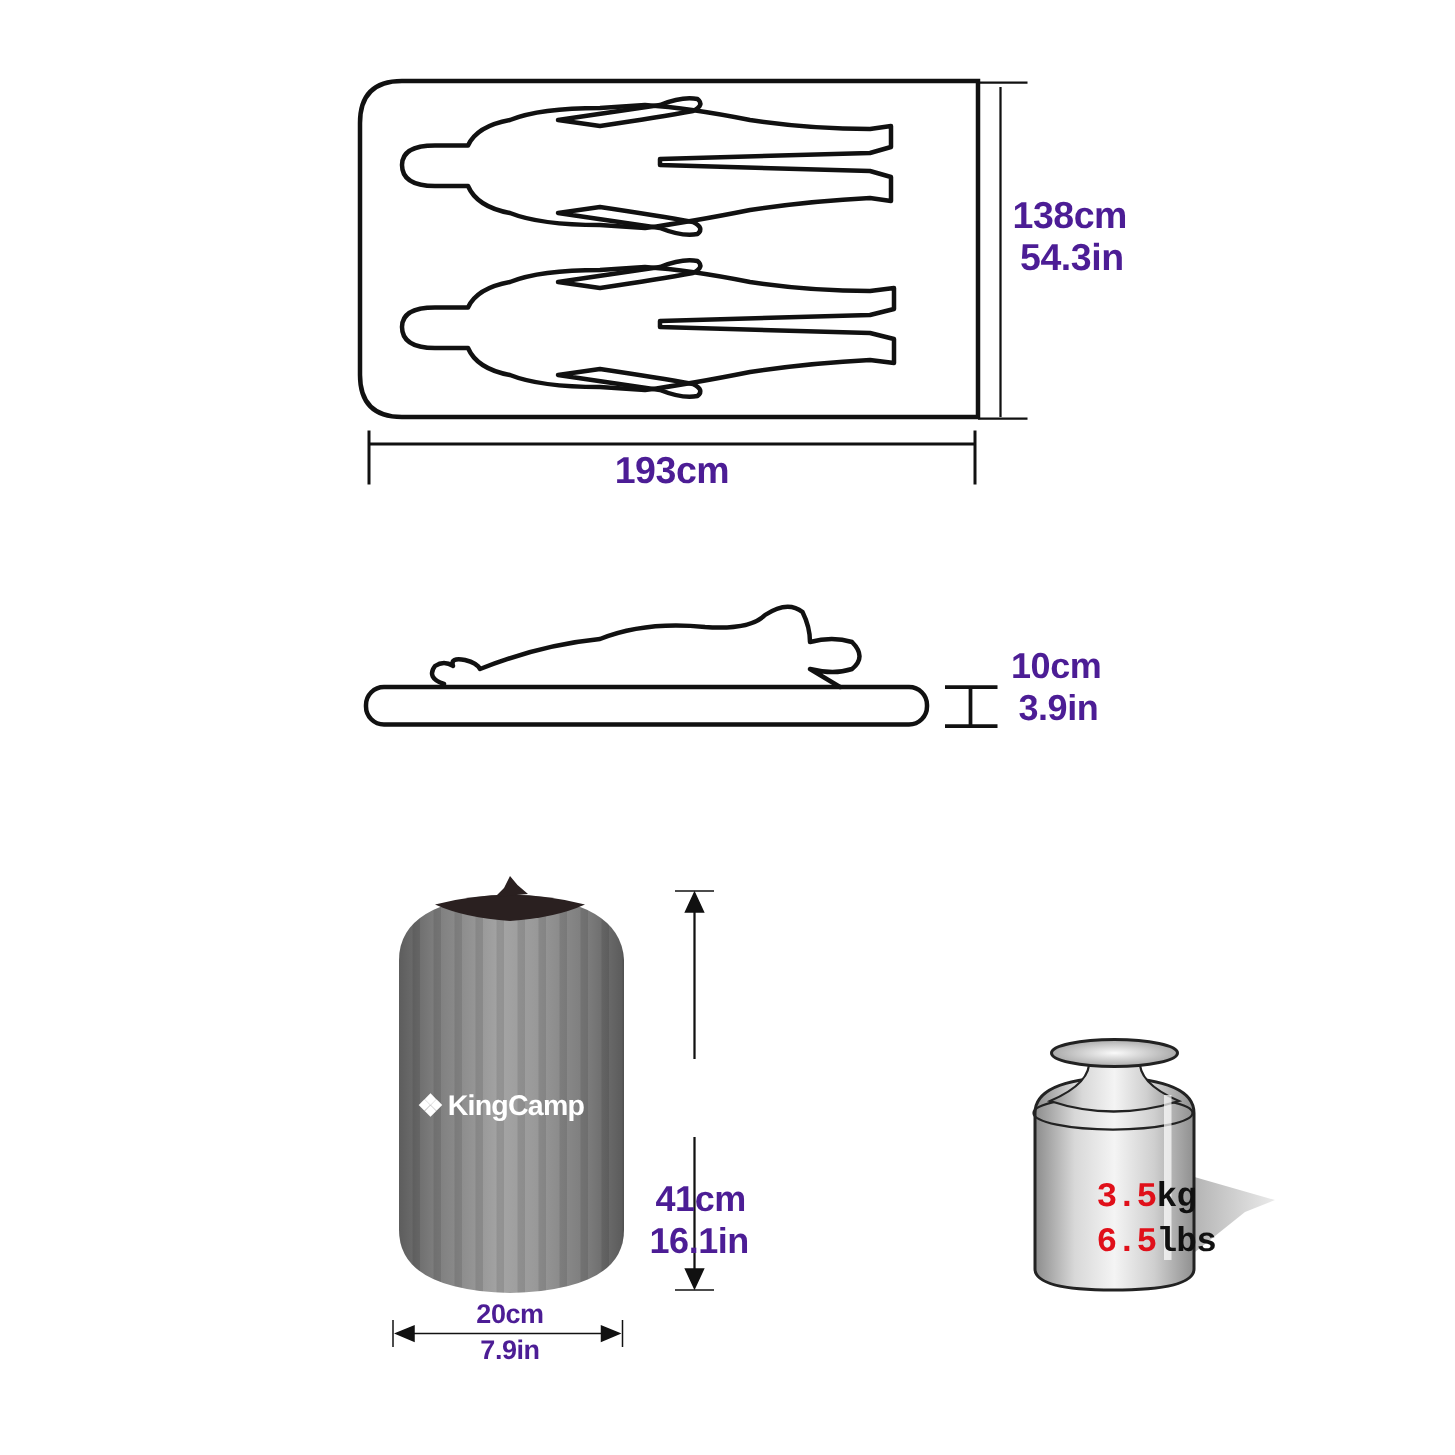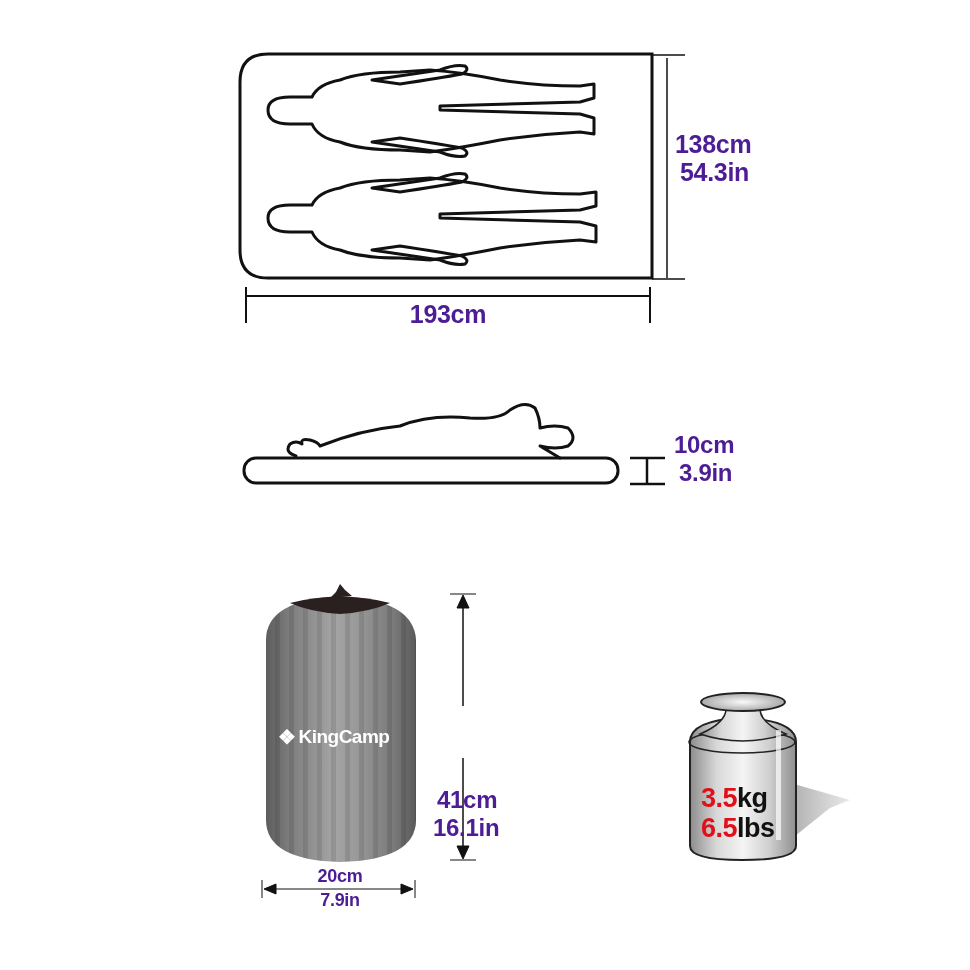--- a/index.html
+++ b/index.html
@@ -4,22 +4,22 @@
 <style>
   html, body { margin: 0; padding: 0; background: #ffffff; }
   body { width: 970px; height: 970px; position: relative; overflow: hidden;
          font-family: "Liberation Sans", sans-serif; color: #111; }
   .dim-label { position: absolute; font-size: 25px; line-height: 28px; color: #4c1d95;
                text-align: center; letter-spacing: -0.3px; font-weight: bold; }
   .dim-label.left { text-align: left; }
   svg { position: absolute; left: 0; top: 0; }
   .brand { position: absolute; color: #fff; font-weight: bold; font-size: 19px;
            letter-spacing: -0.5px; display: flex; align-items: center; gap: 3px; }
-  .weight-text { position: absolute; font-weight: bold; font-size: 27px; line-height: 30px;
-                 font-family: Liberation Sans, sans-serif; letter-spacing: -0.5px; }
+  .weight-text { position: absolute; font-weight: bold; font-size: 23px; line-height: 30px;
+                 font-family: Liberation Mono, monospace; letter-spacing: -0.5px; margin-left: 30px; }
   .weight-text .num { color: var(--accent); }
   .weight-text .unit { color: #111; }
 </style>
 </head>
 <body>
 
 <svg width="970" height="970" viewBox="0 0 970 970">
   <defs>
     <linearGradient id="bagStripes" x1="0" x2="1" y1="0" y2="0">
       <stop offset="0" stop-color="#5d5d5d"></stop>

